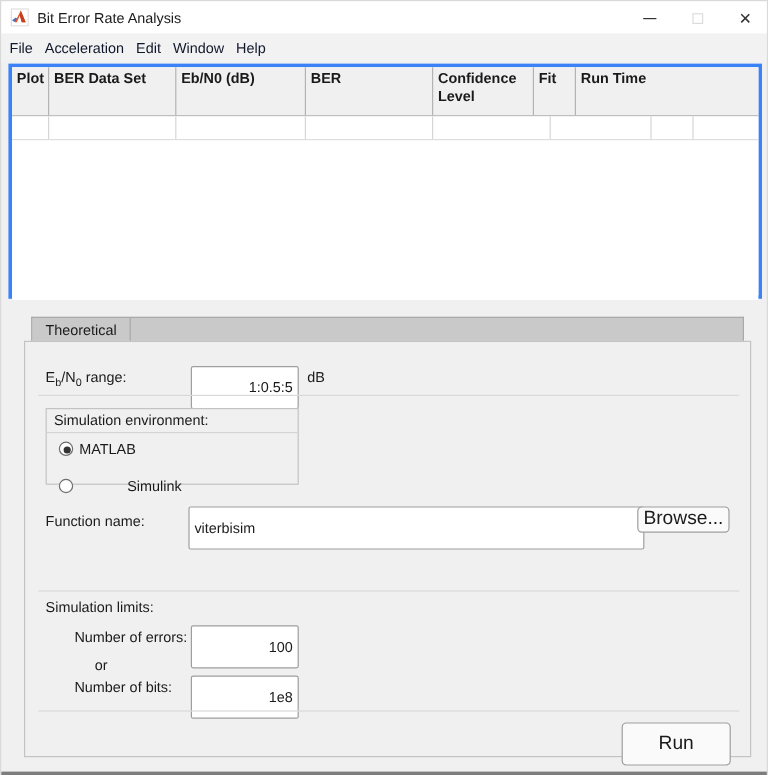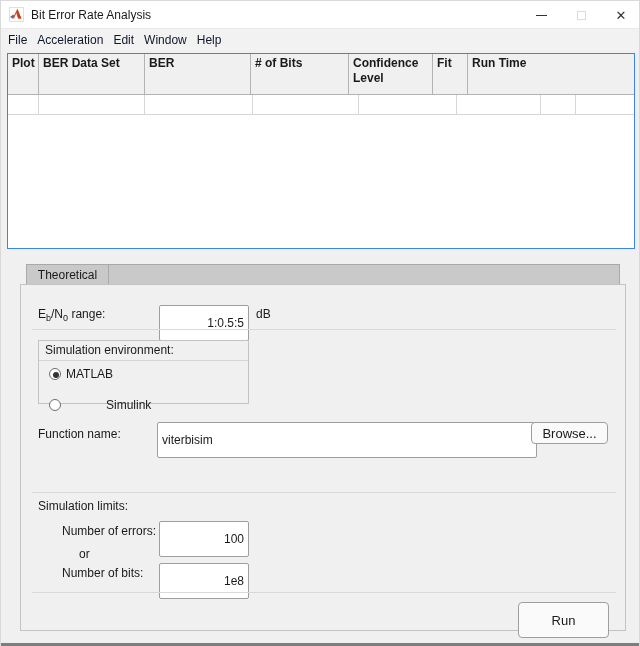--- a/index.html
+++ b/index.html
@@ -21,21 +21,21 @@
   .win-btn{width:40px;height:28px;display:flex;align-items:center;justify-content:center;}
   .glyph-min{width:11px;height:0;border-top:1.6px solid #333;}
   .glyph-max{width:9px;height:9px;border:1.5px solid #dcdcdc;}
   .glyph-close{font-size:13px;color:#333;line-height:1;}
   
   .menubar{position:absolute;left:0;top:28px;width:640px;height:22px;background:#f2f2f2;
     display:flex;align-items:center;padding-left:3px;}
   .menu-item{padding:2px 4px;margin-right:2px;color:#0f172a;cursor:default;}
   
   .ber-table{position:absolute;left:6px;top:52px;width:628px;height:196px;background:#ffffff;
-    border:1px solid #3b82f6;}
+    border:3px solid #3b82f6;}
   .t-header{display:flex;height:41px;background:#f0f0f0;border-bottom:1px solid #b3b3b3;}
   .t-hcell{border-right:1px solid #b3b3b3;padding:2px 0 0 4px;font-weight:bold;
     line-height:1.25;overflow:hidden;}
   .t-row{display:flex;height:20px;background:#ffffff;border-bottom:1px solid #d6d6d6;}
   .t-cell{border-right:1px solid #d6d6d6;}
   .t-hcell:last-child,.t-cell:last-child{border-right:none;}
   .c0{width:31px;}.c1{width:106px;}.c2{width:108px;}.c3{width:106px;}
   .c4{width:98px;}.c5{width:84px;}.c6{width:35px;}.c7{width:58px;flex:1;}
   .t-body{height:133px;background:#ffffff;}
   
@@ -50,21 +50,21 @@
   
   .panel{position:absolute;left:19px;top:283px;width:606px;height:347px;
     background:#f0f0f0;border:1px solid #c3c3c3;z-index:1;}
   .sep{position:absolute;left:11px;width:584px;height:0;border-top:1px solid #d9d9d9;}
   .lbl{position:absolute;white-space:nowrap;color:#1a1a1a;}
   sub{font-size:9px;}
   .txt{position:absolute;height:17px;border:1px solid #9e9e9e;border-radius:2px;
     background:#fff;font-family:"Liberation Sans",sans-serif;font-size:12px;padding:17px 4px;color:#1a1a1a;}
   .txt.num{text-align:right;}
   .btn{position:absolute;background:#fafafa;border:1px solid #9e9e9e;border-radius:4px;
-    font-family:"Liberation Sans",sans-serif;font-size:13px;color:#1a1a1a;
+    font-family:"Liberation Sans",sans-serif;font-size:16px;color:#1a1a1a;
     display:flex;align-items:center;justify-content:center;cursor:default;}
   
   .groupbox{position:absolute;left:17px;top:55px;width:211px;height:64px;
     border:1px solid #c3c3c3;background:#f0f0f0;}
   .groupbox .gb-title{display:block;padding:2px 0 3px 6px;border-bottom:1px solid #d4d4d4;}
   .radio-row{position:absolute;left:10px;display:flex;align-items:center;cursor:default;}
   .radio{width:12px;height:12px;border-radius:50%;border:1px solid #6e6e6e;background:#fff;
     margin-right:5px;position:relative;flex:none;}
   .radio.on::after{content:"";position:absolute;left:3px;top:3px;width:6px;height:6px;
     border-radius:50%;background:#333;}
@@ -103,22 +103,22 @@
     <span class="menu-item">Acceleration</span>
     <span class="menu-item">Edit</span>
     <span class="menu-item">Window</span>
     <span class="menu-item">Help</span>
   </div>
 
   <div class="ber-table">
     <div class="t-header">
       <div class="t-hcell c0">Plot</div>
       <div class="t-hcell c1">BER Data Set</div>
+      <div class="t-hcell c2">Eb/N0 (dB)</div>
       <div class="t-hcell c3">BER</div>
-      <div class="t-hcell c4"># of Bits</div>
       <div class="t-hcell c5">Confidence Level</div>
       <div class="t-hcell c6">Fit</div>
       <div class="t-hcell c7">Run Time</div>
     </div>
     <div class="t-row">
       <div class="t-cell c0"></div>
       <div class="t-cell c1"></div>
       <div class="t-cell c2"></div>
       <div class="t-cell c3"></div>
       <div class="t-cell c4"></div>

